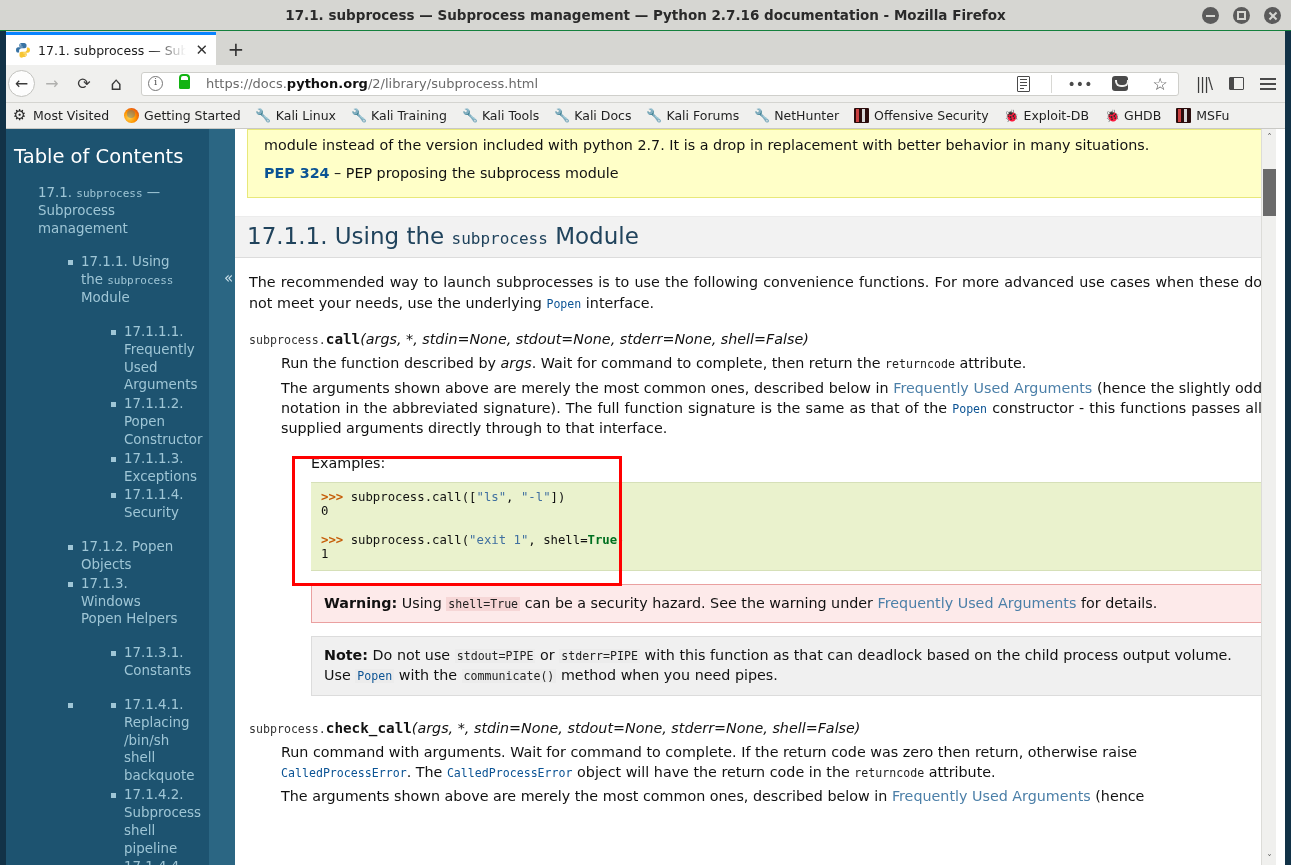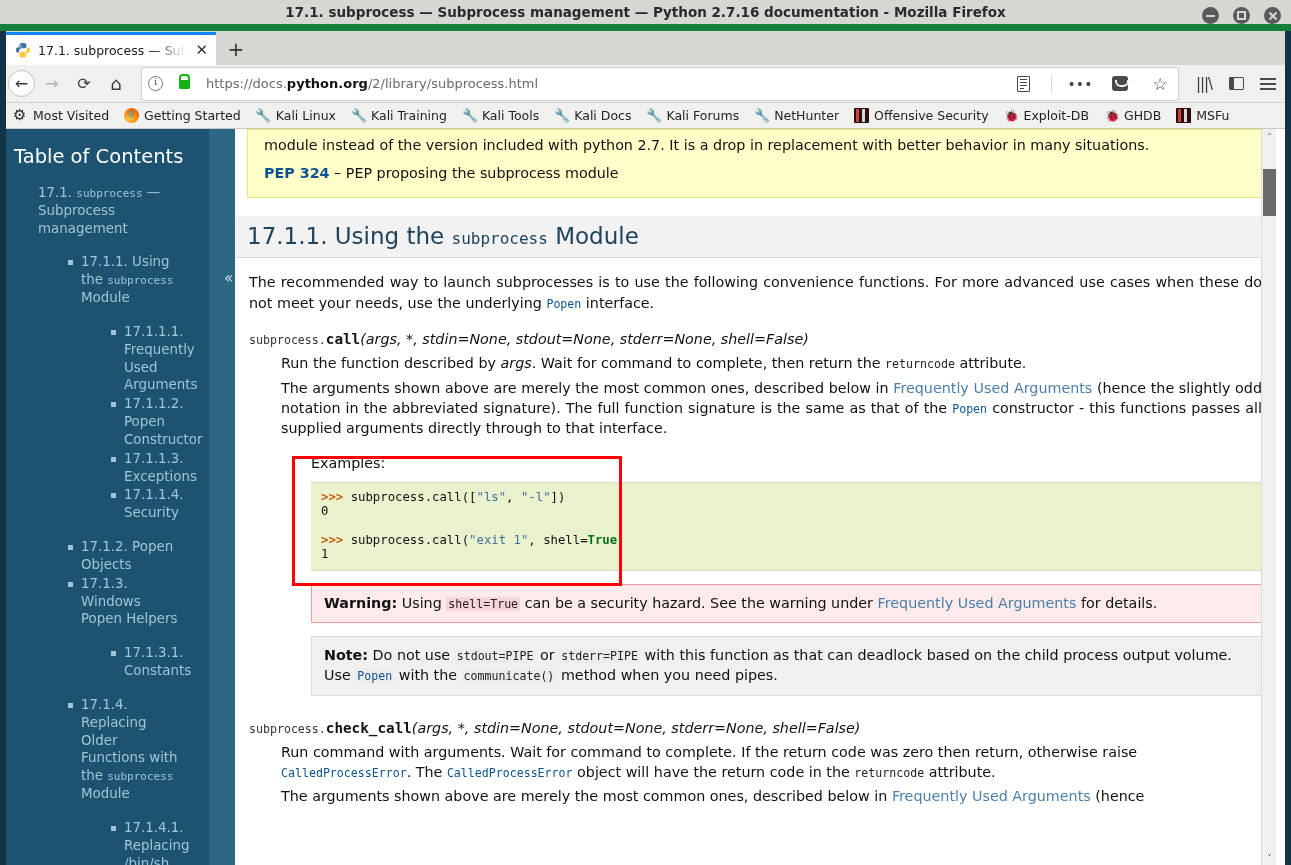--- a/index.html
+++ b/index.html
@@ -12,21 +12,21 @@
   }
 
   
   #window { position:relative; width:1291px; height:865px; background:#d8d8d4; }
 
   
   #titlebar {
     height:31px; background:#d6d6d2;
     display:flex; align-items:center; justify-content:center;
     position:relative;
-    border-bottom:7px solid #15803d;
+    border-bottom:1px solid #15803d;
   }
   #titlebar .title {
     font-size:13.5px; font-weight:bold; color:#2a2a2a;
     font-family:"DejaVu Sans", sans-serif;
     letter-spacing:0px;
   }
   .winbtns { position:absolute; right:10px; top:0; height:31px; display:flex; align-items:center; gap:14px; }
   .winbtn { width:17px; height:17px; border-radius:50%; background:#5b5b5b; position:relative; }
   .winbtn i { position:absolute; background:#d6d6d2; }
   .winbtn.min i { width:9px; height:2px; left:4px; top:7.5px; }
@@ -50,21 +50,21 @@
   }
   .tab .tabclose { font-size:15px; color:#333; line-height:1; padding:0 2px; cursor:pointer; }
   .newtab { width:40px; height:33px; display:flex; align-items:center; justify-content:center; font-size:20px; color:#333; cursor:pointer; }
 
   
   #navbar { height:38px; background:#f0f0ee; display:flex; align-items:center; gap:2px; padding:0 8px; border-bottom:1px solid #d4d4d0; }
   .navbtn { width:30px; height:30px; display:flex; align-items:center; justify-content:center; color:#3a3a3a; font-size:16px; cursor:pointer; border-radius:3px; }
   .navbtn.back { border:1px solid #c2c2be; border-radius:50%; width:27px; height:27px; background:#fdfdfd; }
   .navbtn.disabled { color:#b0b0ae; }
   #urlbar {
-    flex:1 1 auto; height:34px; margin:0 8px; background:#ffffff; border:1px solid #cfcfcb; border-radius:3px;
+    flex:1 1 auto; height:24px; margin:0 8px; background:#ffffff; border:1px solid #cfcfcb; border-radius:3px;
     display:flex; align-items:center; padding:0 6px; gap:16px;
   }
   #urlbar .urltext { flex:1 1 auto; font-size:13px; color:#6a6a6a; white-space:nowrap; overflow:hidden; }
   #urlbar .urltext b { color:#111; font-weight:bold; }
   .lock { width:11px; height:9px; background:#12b312; border-radius:1.5px; position:relative; margin-top:2px; }
   .lock:before { content:""; position:absolute; width:7px; height:6px; border:2px solid #12b312; border-bottom:none;
                  border-radius:4px 4px 0 0; left:0px; top:-6px; }
   .infoicon { width:15px; height:15px; border:1.3px solid #767676; border-radius:50%; position:relative; flex:0 0 15px; }
   .infoicon:after { content:"i"; position:absolute; left:0; right:0; top:-1px; text-align:center; font-size:10px; font-family:"DejaVu Serif",serif; color:#565656; }
   .ubicon { width:24px; height:24px; display:flex; align-items:center; justify-content:center; color:#4a4a4a; font-size:14px; cursor:pointer; }
@@ -335,21 +335,20 @@
               </li>
 
               <li>
                 <a href="#">17.1.3. Windows Popen Helpers</a>
                 <ul>
                   <li><a href="#">17.1.3.1. Constants</a></li>
                 </ul>
               </li>
 
               <li>
-                <a href="#"><span>17.1.4. Replacing Older Functions with the </span><code>subprocess</code><span> Module</span></a>
                 <ul>
                   <li><a href="#">17.1.4.1. Replacing /bin/sh shell backquote</a></li>
                   <li><a href="#">17.1.4.2. Subprocess shell pipeline</a></li>
                   <li><a href="#"><span>17.1.4.4. Replacing the </span><code>os.spawn</code><span> family</span></a></li>
                   <li><a href="#">17.1.4.5. Replacing</a></li>
                 </ul>
               </li>
 
             </ul>
           </li>

